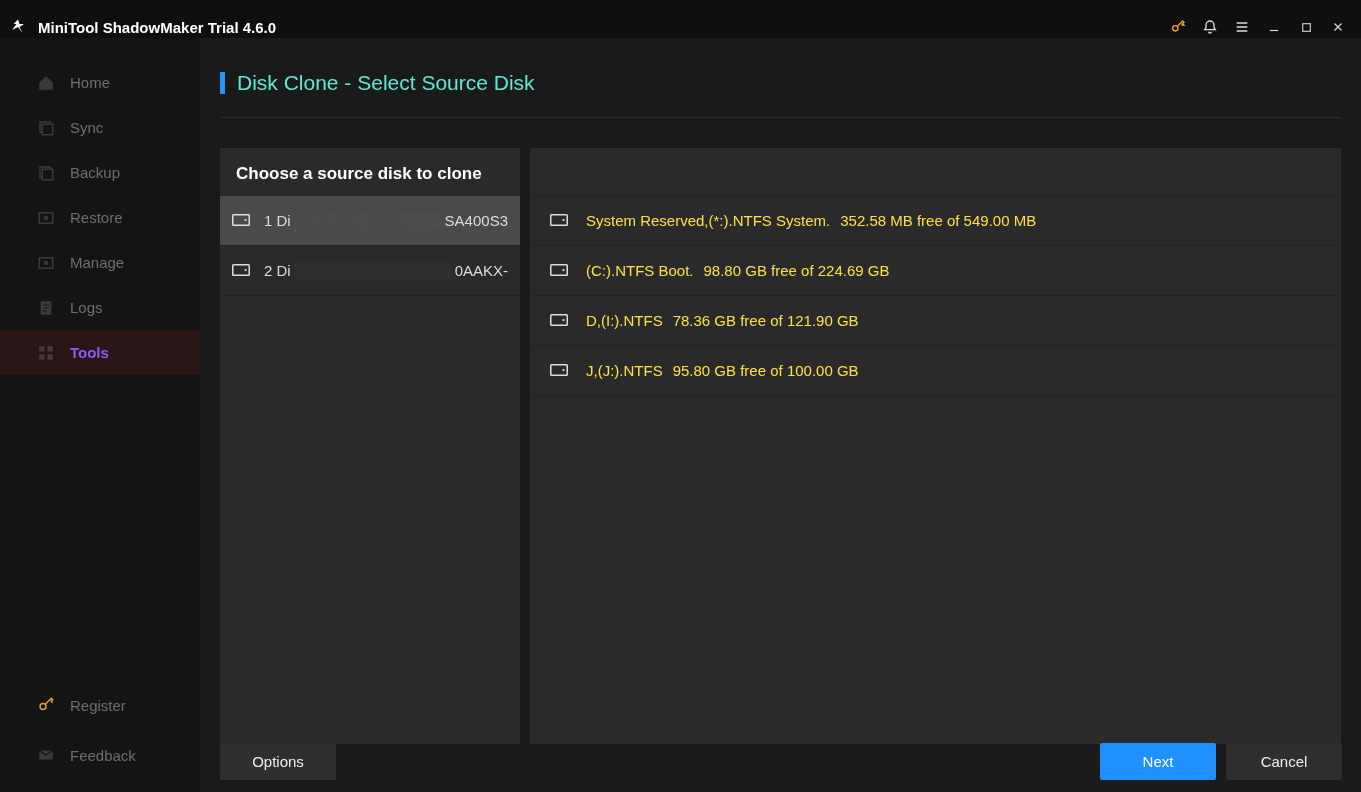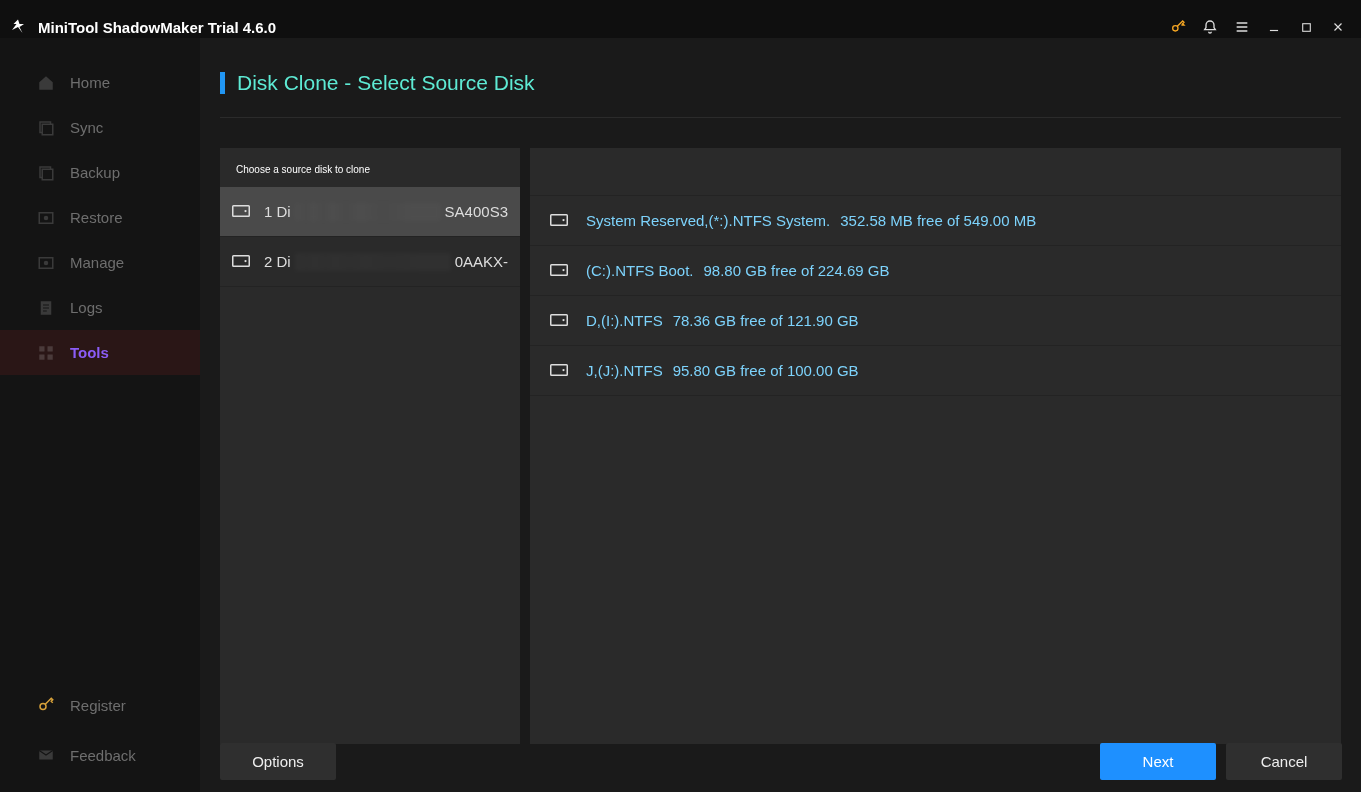--- a/index.html
+++ b/index.html
@@ -18,31 +18,31 @@
   .sidebar .navitem.active { background: #2a1616; color:#8b5cf6;font-weight:bold; }
   .sidebar .bottomnav { padding-bottom: 12px; }
   .sidebar .bottomnav .navitem { height:50px; }
   .sidebar .bottomnav .reg .ico { color:#d8a23a; }
   .main { flex:1; background:#1a1a1a; position:relative; padding: 0 20px; }
   .page-head { display:flex; align-items:center; height:70px; border-bottom:1px solid #2b2b2b; margin-top:10px;}
   .page-head .bar { width:5px; height:22px; background:#2196f3; margin-right:12px; }
   .page-head .pt { font-size:21px; color:#5eead4; }
   .panels { display:flex; gap:10px; margin-top:30px; height: 596px; }
   .panel-left { width:300px; background:#2a2a2a; }
-  .panel-left .ph { padding:16px 24px 12px 16px; font-size:10px; font-weight:400; color:#fff; }
+  .panel-left .ph { padding:16px 24px 12px 16px; font-size:17px; font-weight:700; color:#fff; }
   .disk-row { height:50px; display:flex; align-items:center; padding:0 12px; color:#ddd; font-size:15px; cursor:pointer; border-bottom:1px solid #232323; position:relative; overflow:hidden;}
   .disk-row.selected { background:#4a4a4a; }
   .disk-row .dico { width:18px; height:14px; margin-right:14px; flex-shrink:0;}
   .disk-row .dlabel-a { flex-shrink:0; margin-right:4px;}
   .disk-row .blur { flex:1; height:18px; background:linear-gradient(90deg,#555 0%,#4a4a4a 8%,#555 12%,#4a4a4a 20%,#555 25%,#4a4a4a 35%,#555 45%,#4a4a4a 60%,#555 80%); filter:blur(2px); opacity:.35; border-radius:2px;}
   .disk-row .dlabel-b { flex-shrink:0; margin-left:4px; }
   .disk-row:not(.selected) .blur { opacity:.15; }
   .panel-right { flex:1; background:#2a2a2a; }
   .panel-right .spacer-top { height:48px; border-bottom:1px solid #232323;}
-  .part-row { height:50px; display:flex; align-items:center; padding:0 20px; color:#7dd3fc; font-size:15px; border-bottom:1px solid #232323; }
+  .part-row { height:50px; display:flex; align-items:center; padding:0 20px; color:#fde047; font-size:15px; border-bottom:1px solid #232323; }
   .part-row .pico { width:18px; height:14px; margin-right:18px; flex-shrink:0;}
   .part-row .pname { margin-right:10px; }
   .part-row .psize { }
   .footer { position:absolute; left:20px; right:19px; bottom:12px; display:flex; align-items:center; }
   .btn { height:37px; min-width:116px; display:flex; align-items:center; justify-content:center; font-size:15px; border-radius:2px; cursor:pointer; }
   .btn.opt { background:#2f2f2f; color:#eee; }
   .btn.next { background:#1e90ff; color:#fff; }
   .btn.cancel { background:#2f2f2f; color:#eee; }
   svg { display:block; }
 </style>

